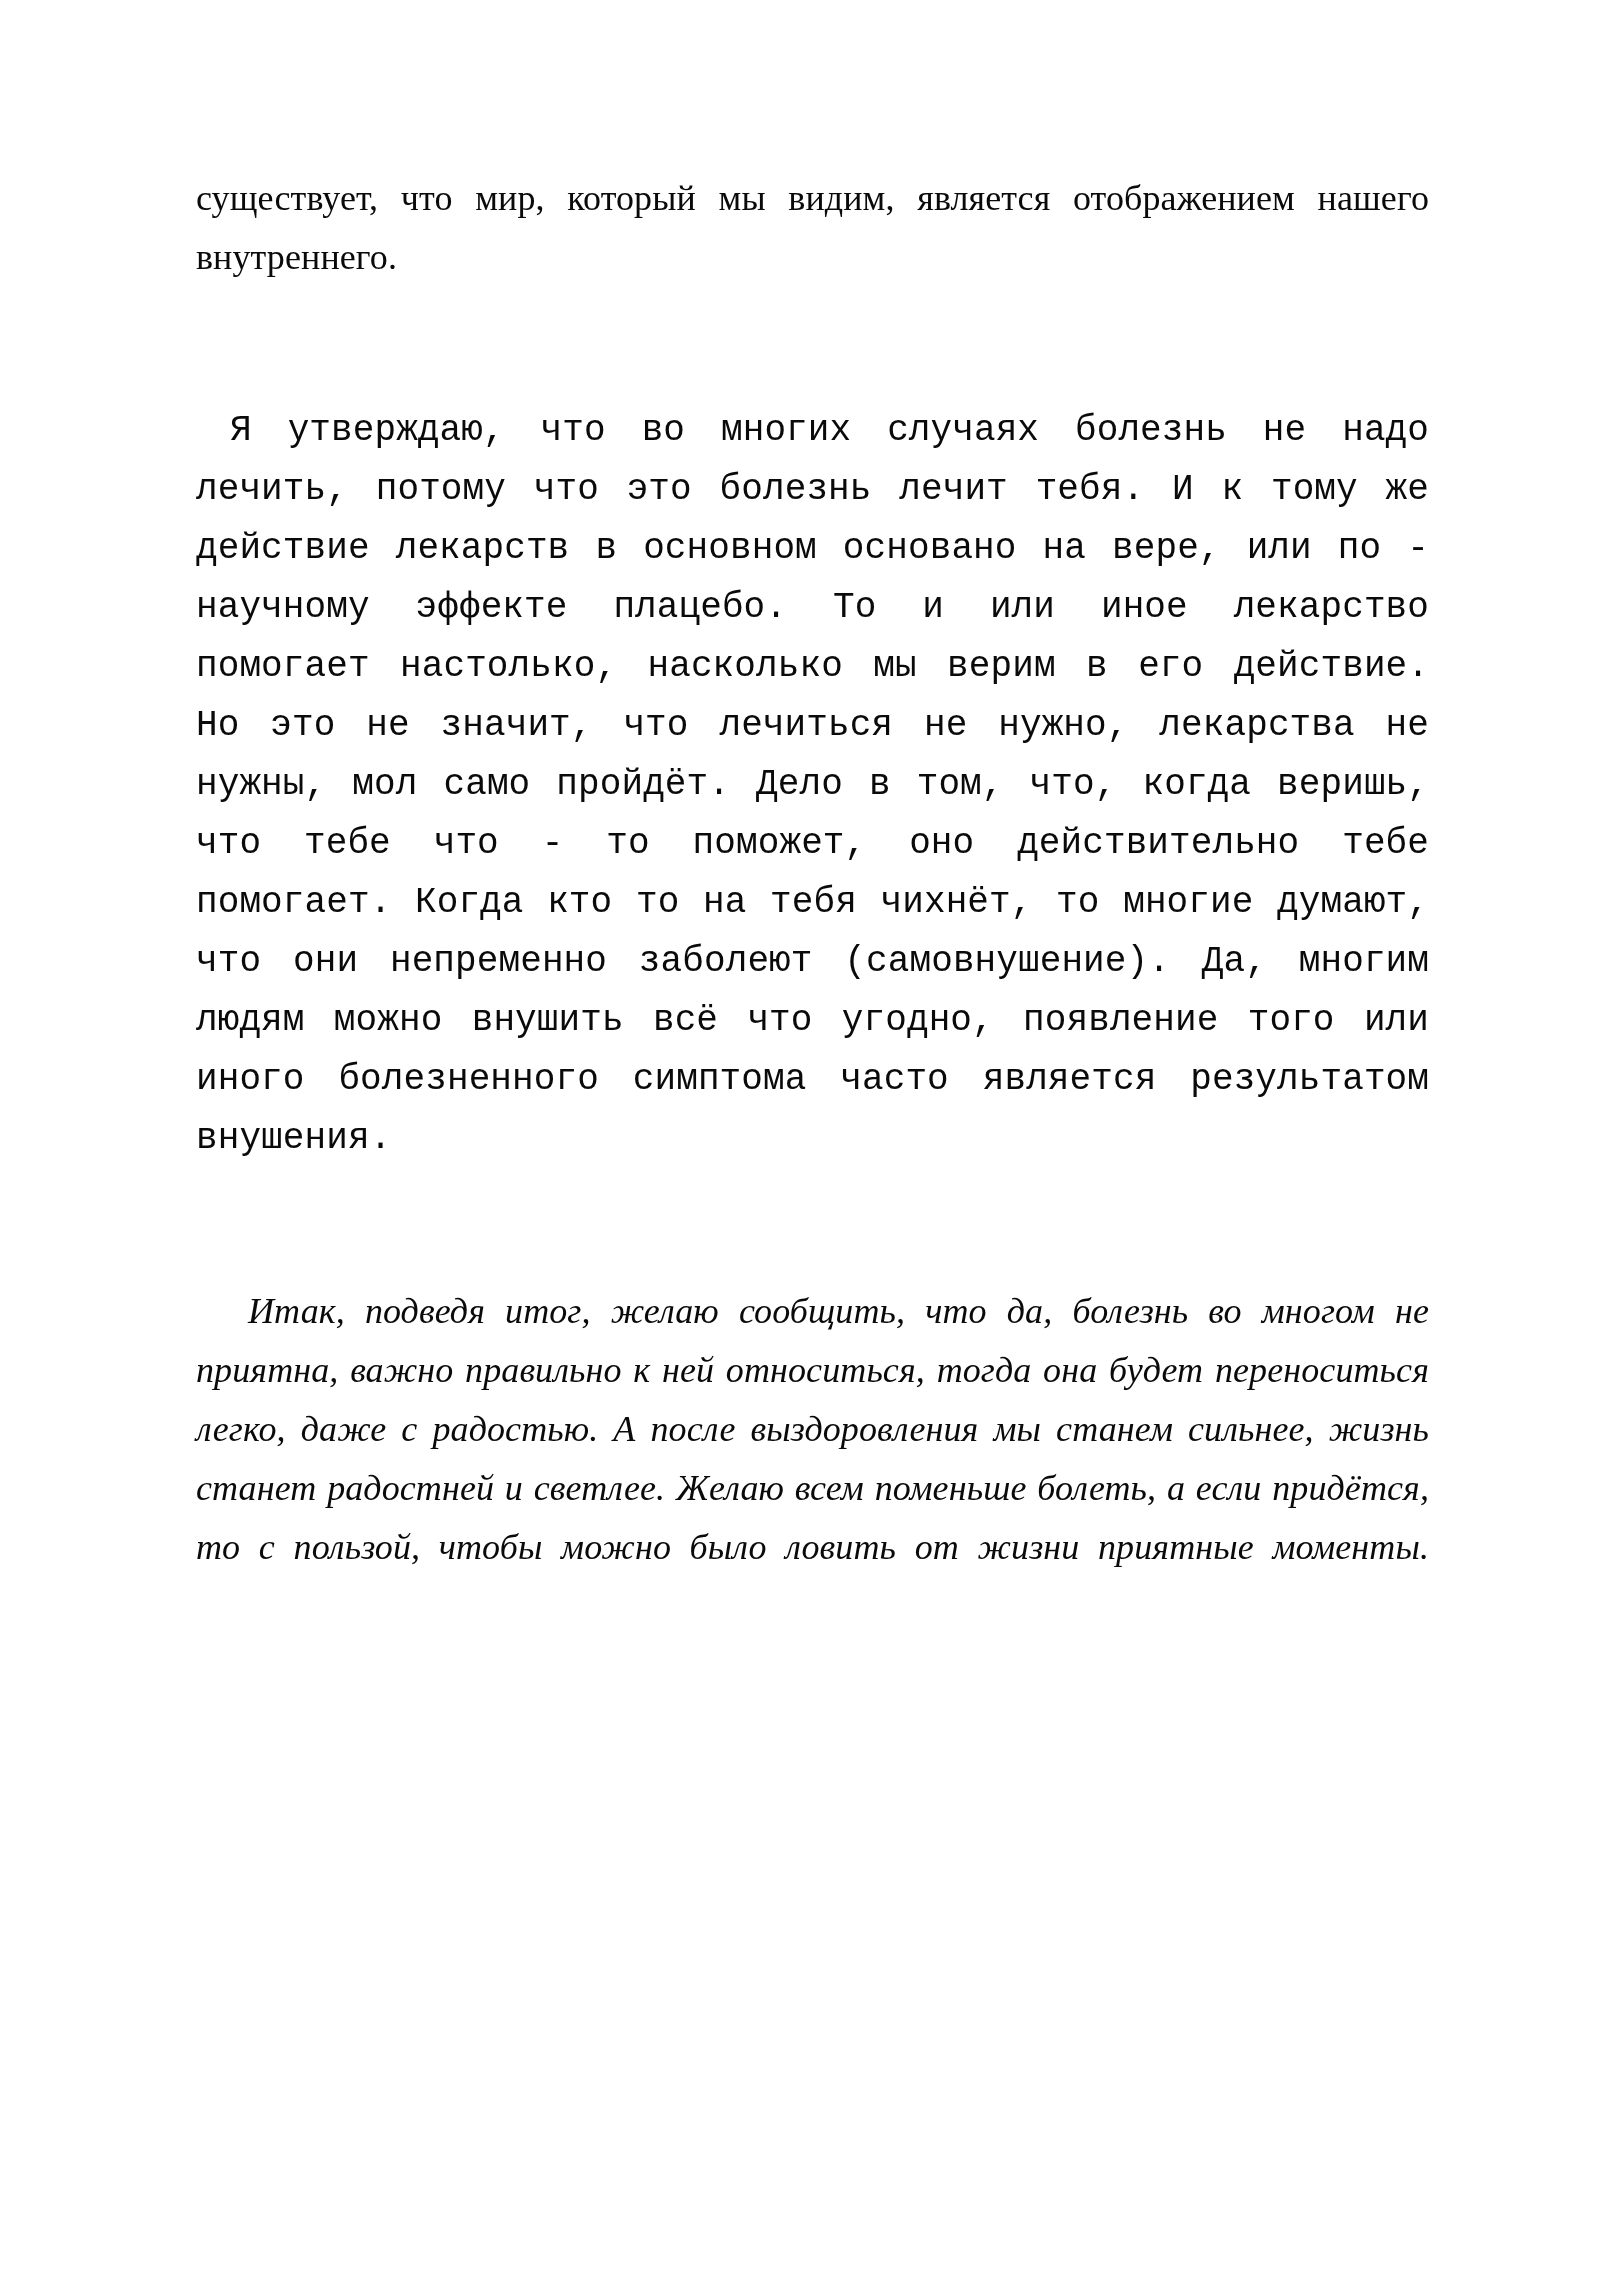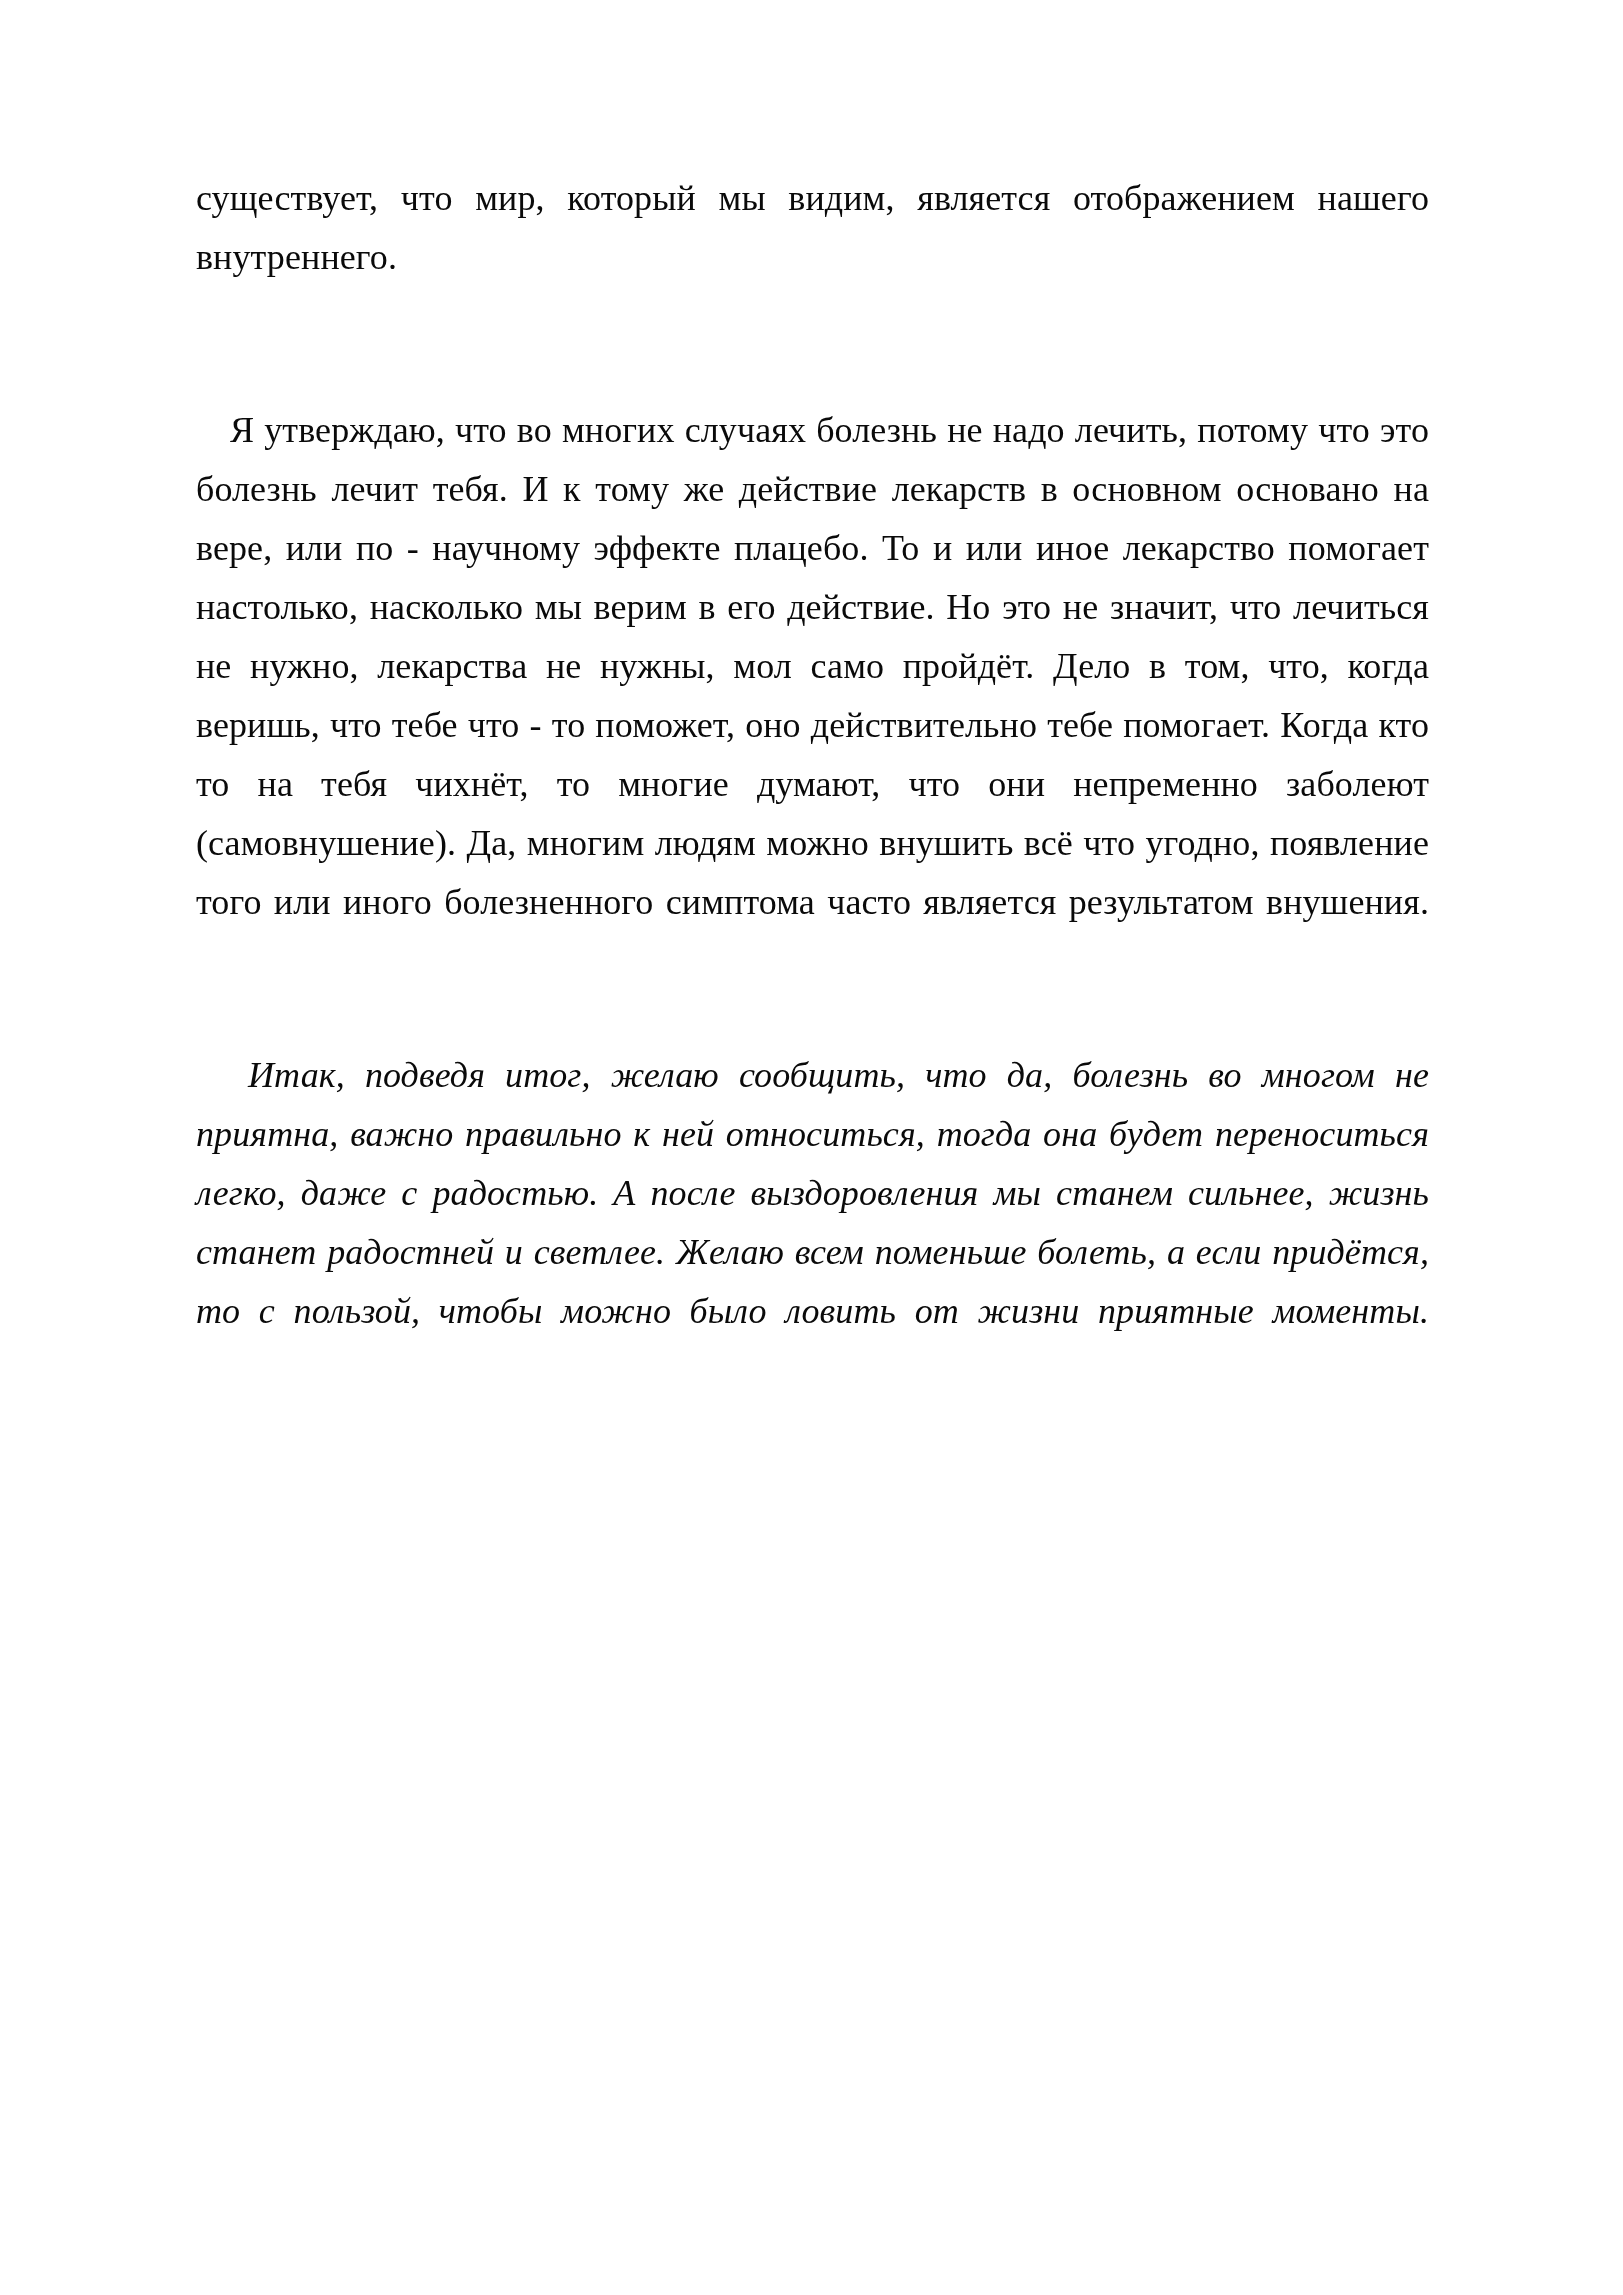--- a/index.html
+++ b/index.html
@@ -41,20 +41,21 @@
   .para::after {
     content: "";
     display: inline-block;
     width: 100%;
   }
   .para.continuation {
     text-indent: 0;
   }
   .para.indent-sm {
     text-indent: 34px;
+    font-family: Liberation Mono, monospace;
   }
   .para.indent-md {
     text-indent: 52px;
   }
   .gap-before-1 { margin-top: 55px; }
   .gap-before-2 { margin-top: 55px; font-style: italic; }
 </style>
 </head>
 <body>
 

